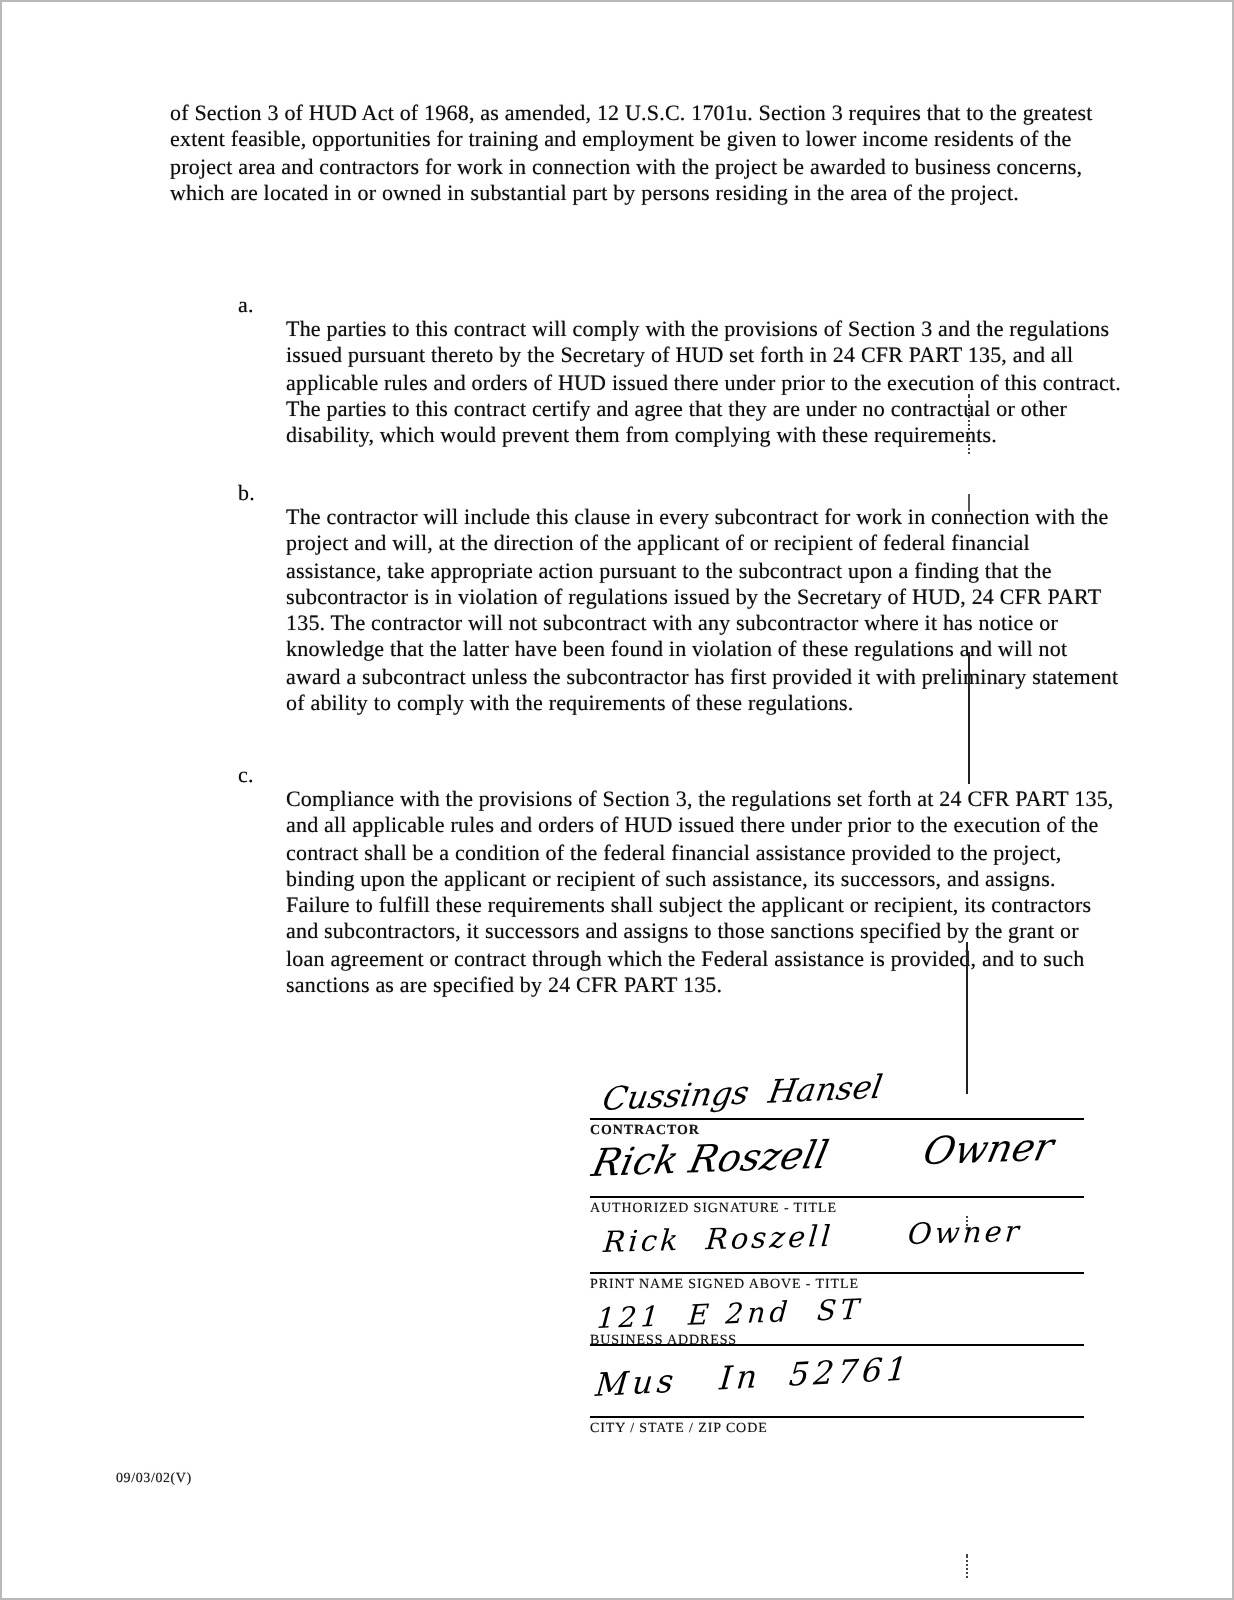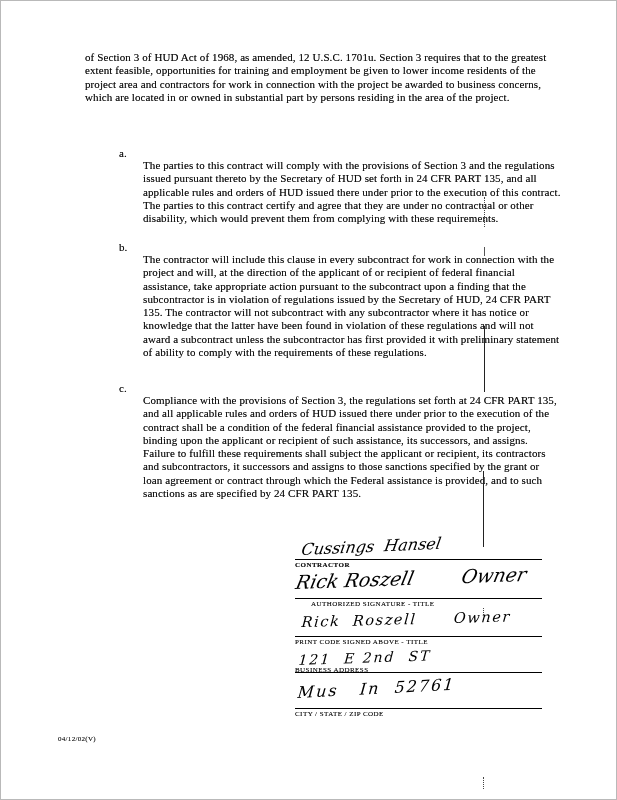--- a/index.html
+++ b/index.html
@@ -49,21 +49,21 @@
     color:#000;
     transform:rotate(-2deg) skewX(-8deg);
     transform-origin:left bottom;
   }
   .hw-1{left:299px;top:539px;font-size:16px;transform:rotate(-2.5deg) skewX(-12deg);}
   .hw-2{left:293px;top:570px;font-size:19px;transform:rotate(-2deg) skewX(-14deg);}
   .hw-3{left:300px;top:613px;font-size:14.5px;letter-spacing:1.6px;transform:rotate(-1.5deg) skewX(-6deg);}
   .hw-4{left:297px;top:651px;font-size:14px;letter-spacing:2px;transform:rotate(-2deg) skewX(-6deg);}
   .hw-5{left:296px;top:682px;font-size:16px;letter-spacing:2px;transform:rotate(-3deg) skewX(-8deg);}
   .lbl-1{top:560px;font-weight:bold;}
-  .lbl-2{top:599px;margin-left:16px;}
+  .lbl-2{top:599px;}
   .lbl-3{top:637px;}
   .lbl-4{top:638px;margin-top:27px;}
   .lbl-5{top:709px;}
   .line-1{top:558px;}
   .line-2{top:597px;}
   .line-3{top:635px;}
   .line-4{top:671px;}
   .line-5{top:707px;}
   .footer-code{
     position:absolute;left:57px;top:734px;
@@ -103,31 +103,31 @@
   <div class="hw hw-1">Cussings  Hansel</div>
   <div class="sig-line line-1"></div>
   <div class="sig-label lbl-1">CONTRACTOR</div>
 
   <div class="hw hw-2">Rick Roszell        Owner</div>
   <div class="sig-line line-2"></div>
   <div class="sig-label lbl-2">AUTHORIZED SIGNATURE - TITLE</div>
 
   <div class="hw hw-3">Rick  Roszell      Owner</div>
   <div class="sig-line line-3"></div>
-  <div class="sig-label lbl-3">PRINT CODE SIGNED ABOVE - TITLE</div>
+  <div class="sig-label lbl-3">PRINT NAME SIGNED ABOVE - TITLE</div>
 
   <div class="hw hw-4">121  E 2nd  ST</div>
   <div class="sig-line line-4"></div>
   <div class="sig-label lbl-4">BUSINESS ADDRESS</div>
 
   <div class="hw hw-5">Mus   In  52761</div>
   <div class="sig-line line-5"></div>
   <div class="sig-label lbl-5">CITY / STATE / ZIP CODE</div>
 
   <div class="artifact art-1"></div>
   <div class="artifact art-2"></div>
   <div class="artifact art-3"></div>
   <div class="artifact art-4"></div>
   <div class="artifact art-5"></div>
   <div class="artifact art-6"></div>
 
-  <div class="footer-code">04/12/02(V)</div>
+  <div class="footer-code">09/03/02(V)</div>
 </div>
 
 </body></html>

